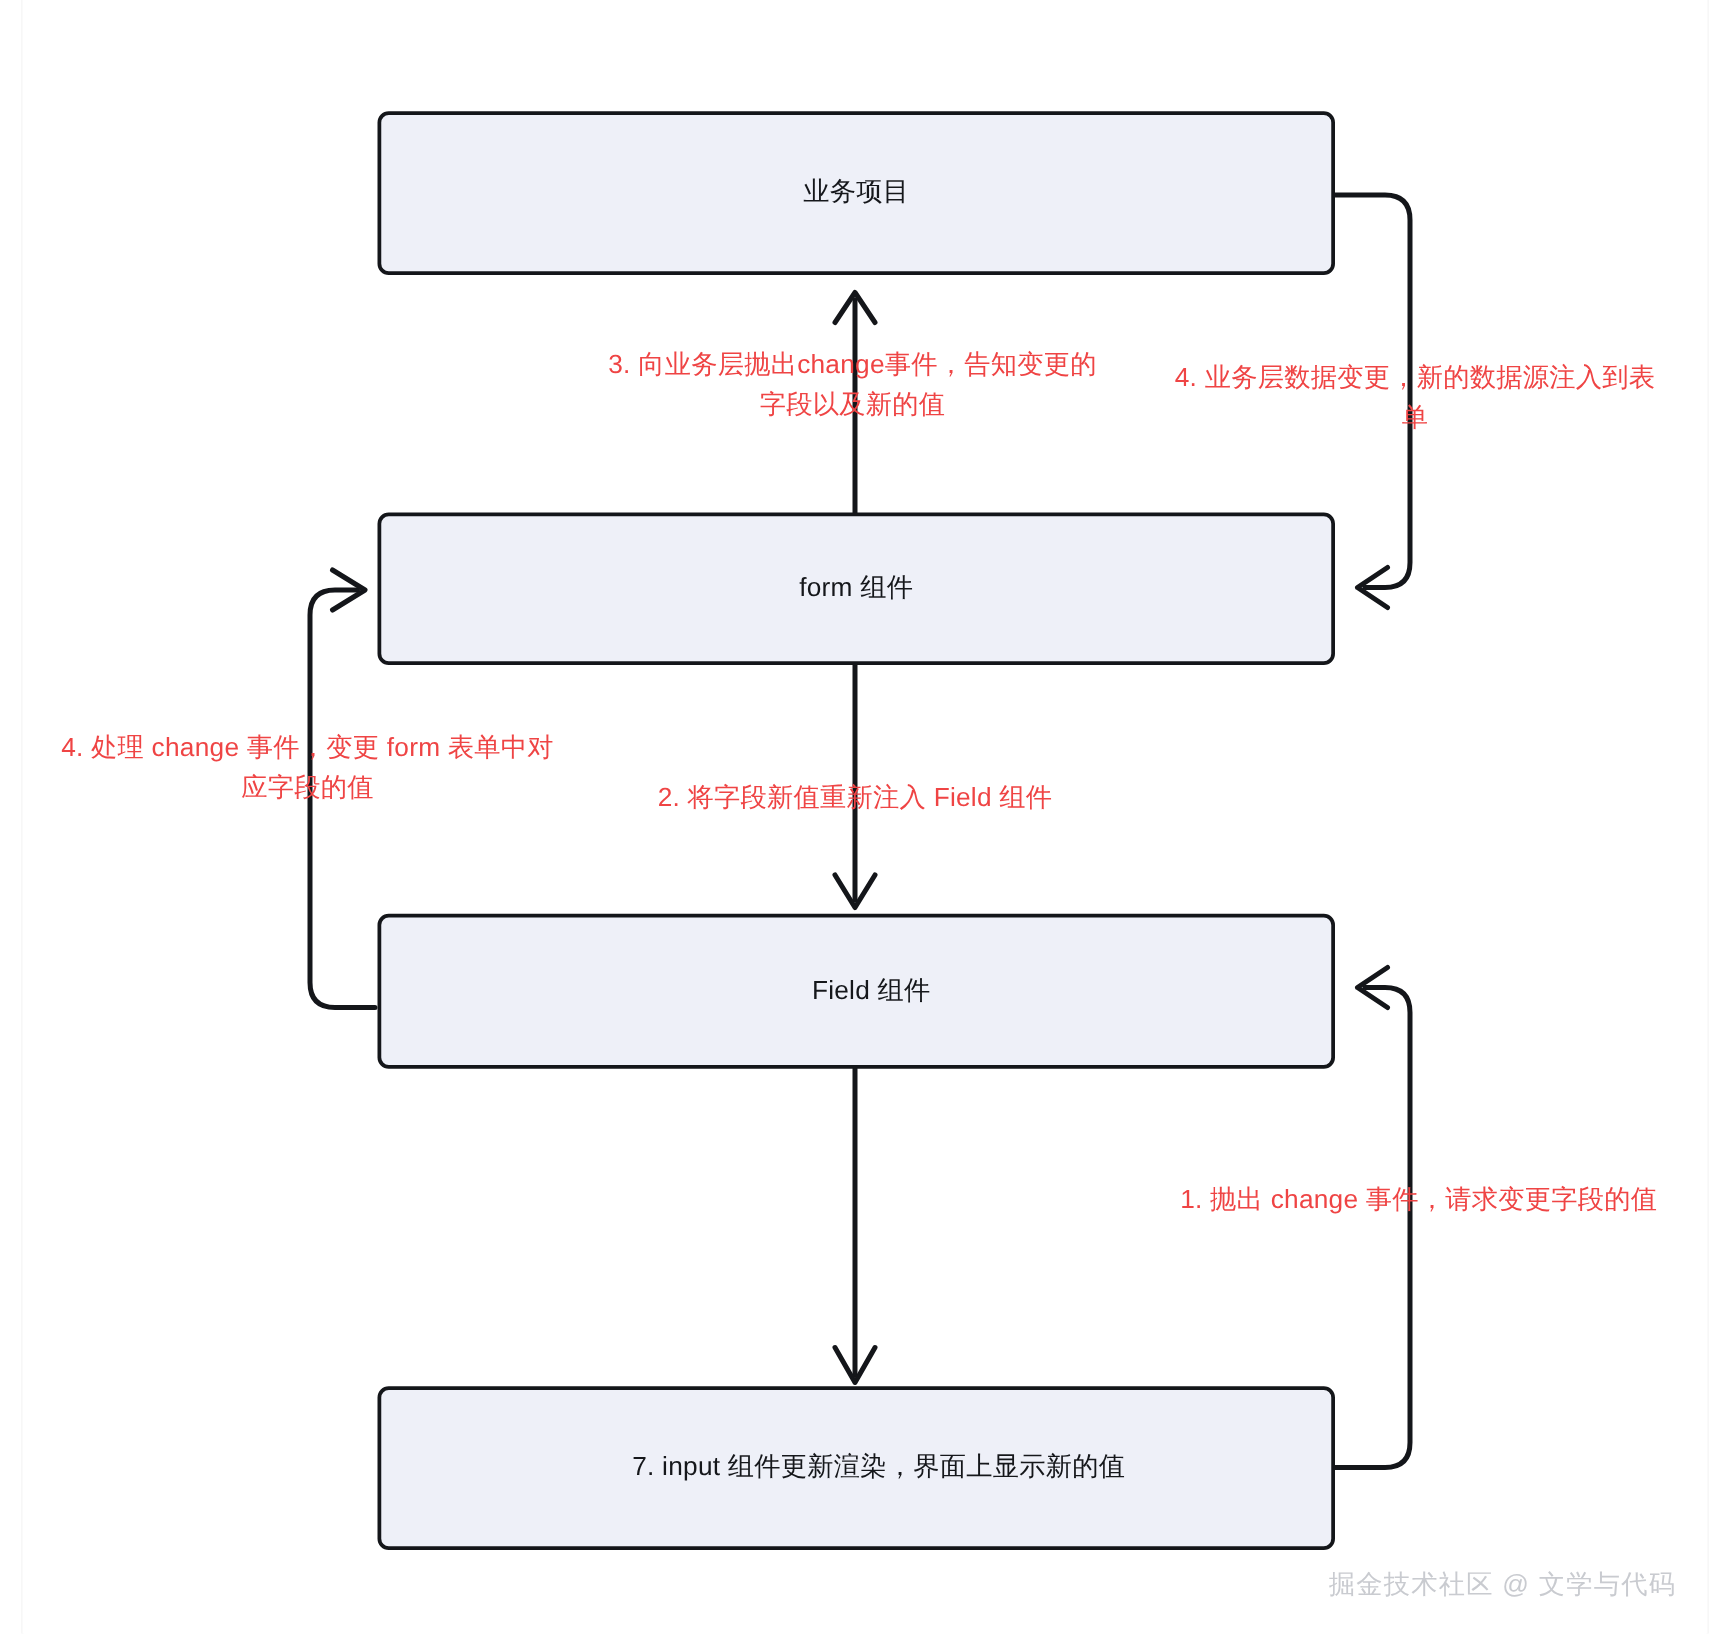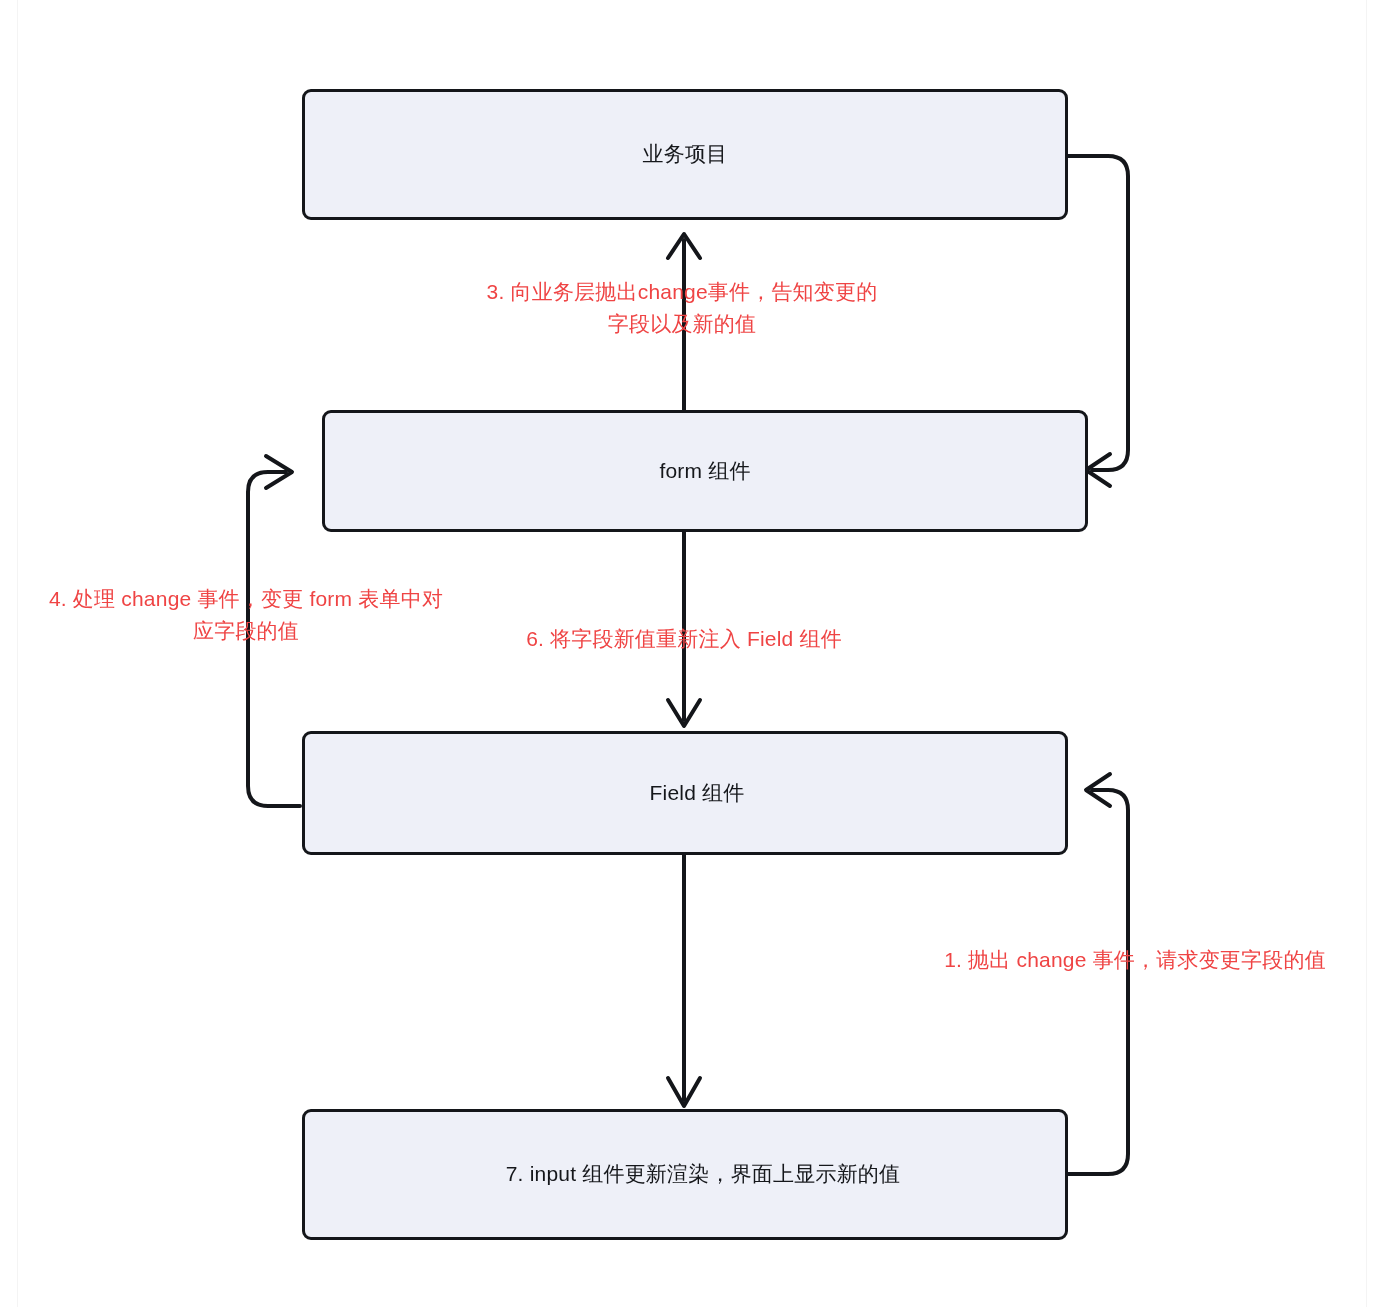--- a/index.html
+++ b/index.html
@@ -112,38 +112,41 @@
         <path d="M1068,1174 L1108,1174 Q1128,1174 1128,1154 L1128,810 Q1128,790 1108,790 L1092,790"></path>
         <path d="M1110,774 L1086,790 L1110,806" fill="none" stroke-width="4"></path>
       </g>
     </g>
   </svg>
 
   <div class="node-box" style="left:302px; top:89px; width:766px; height:131px;">
     <span class="node-label">业务项目</span>
   </div>
 
-  <div class="node-box" style="left:302px; top:410px; width:766px; height:122px;margin-left:20px;">
+  <div class="node-box" style="left:302px; top:410px; width:766px; height:122px;">
     <span class="node-label">form 组件</span>
   </div>
 
   <div class="node-box" style="left:302px; top:731px; width:766px; height:124px;padding-left:24px;">
     <span class="node-label">Field 组件</span>
   </div>
 
   <div class="node-box" style="left:302px; top:1109px; width:766px; height:131px;padding-left:36px;">
     <span class="node-label">7. input 组件更新渲染，界面上显示新的值</span>
   </div>
 
   <div class="edge-label center" style="left:452px; top:276px; width:460px;">3. 向业务层抛出change事件，告知变更的
 字段以及新的值</div>
 
+  <div class="edge-label center" style="left:922px; top:287px; width:420px;">4. 业务层数据变更，新的数据源注入到表
+单</div>
 
   <div class="edge-label center" style="left:20px; top:583px; width:452px;">4. 处理 change 事件，变更 form 表单中对
 应字段的值</div>
 
-  <div class="edge-label center" style="left:484px; top:623px; width:400px;">6. 将字段新值重新注入 Field 组件</div>
+  <div class="edge-label center" style="left:484px; top:623px; width:400px;">2. 将字段新值重新注入 Field 组件</div>
 
 
   <div class="edge-label center" style="left:923px; top:944px; width:424px;">1. 抛出 change 事件，请求变更字段的值</div>
 
+  <div id="watermark">掘金技术社区 @ 文学与代码</div>
 
 </div>
 
 </body></html>

